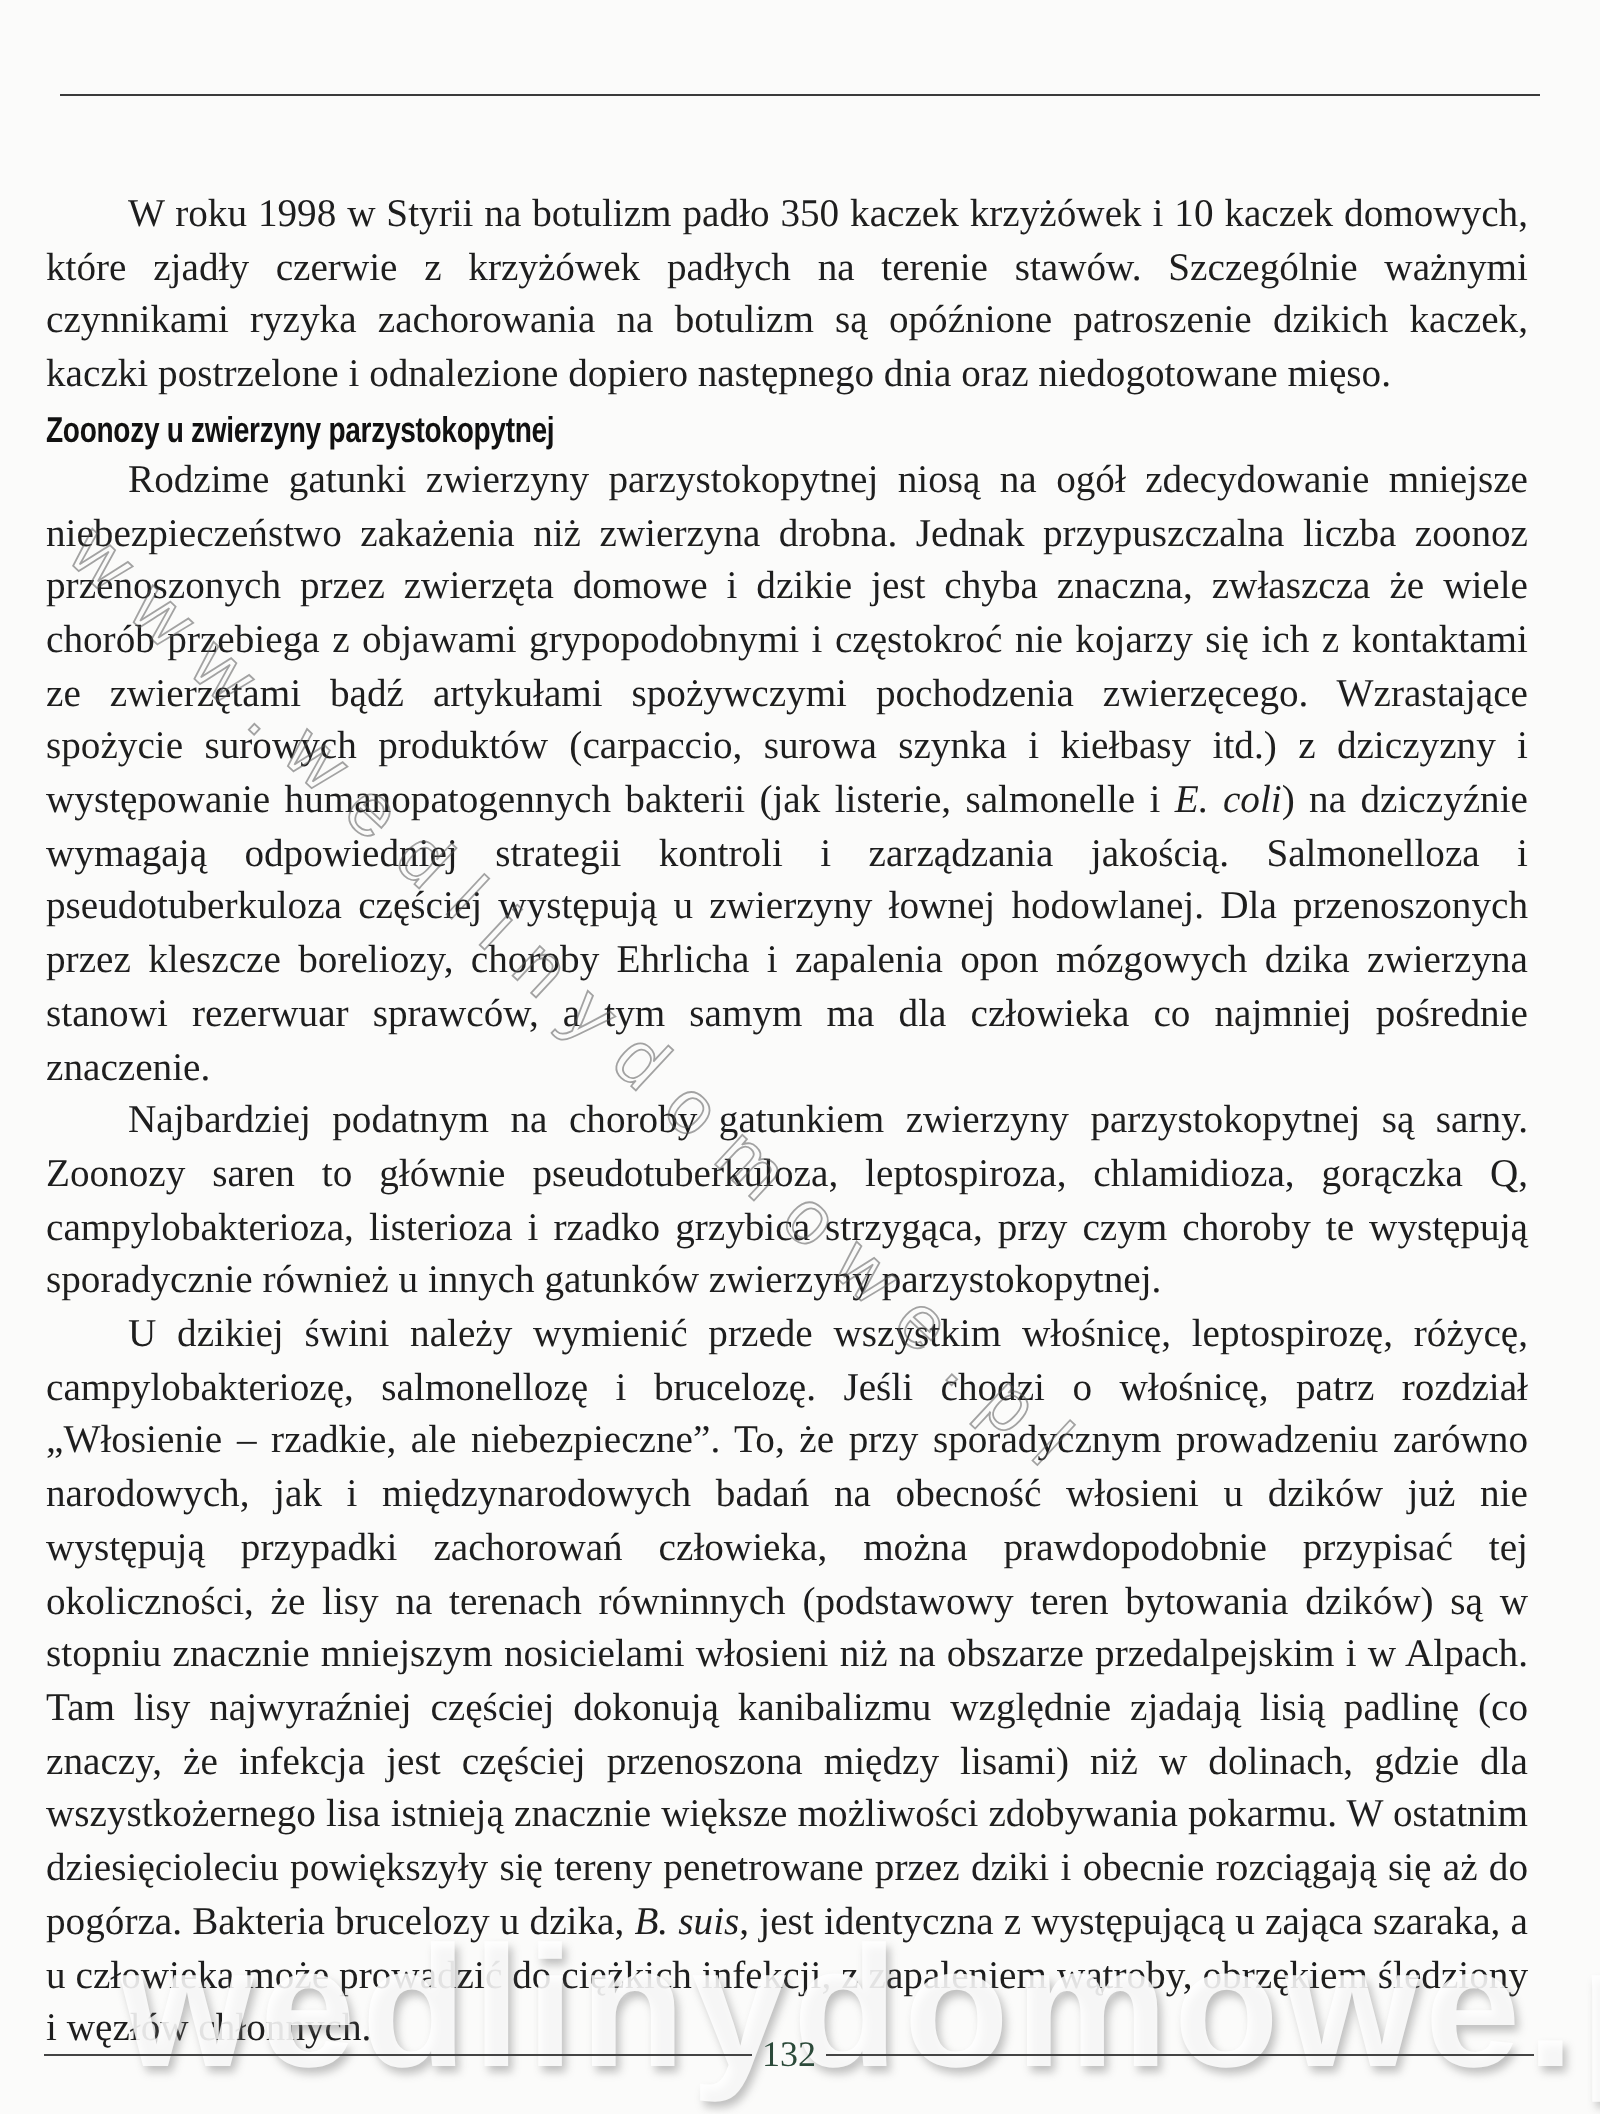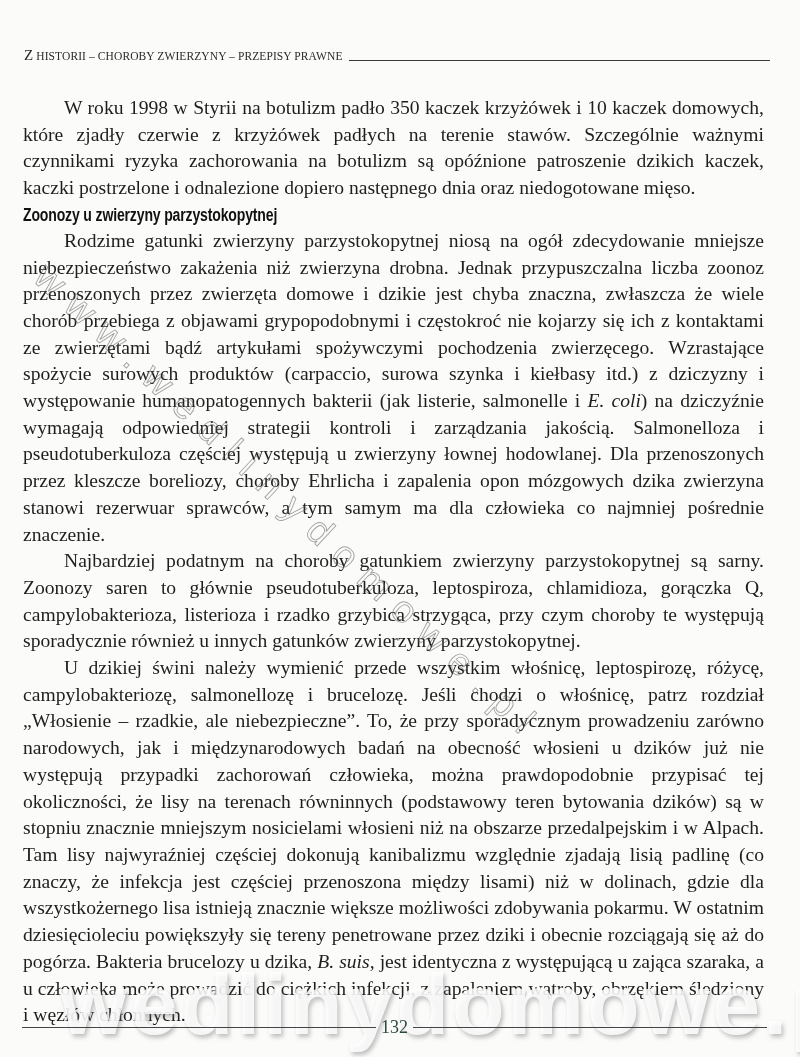--- a/index.html
+++ b/index.html
@@ -112,21 +112,20 @@
       border-bottom: 1.5px solid #444;
     }
     .footer .page-num {
       padding: 0 5px;
     }
   </style>
 </head>
 <body>
 
 <header class="running-head">
-  <span class="rh-text"><span class="initial">Z</span><span> historii – choroby zwierzyny – przepisy prawne</span></span>
   <span class="rh-rule"></span>
 </header>
 
 <main class="content">
   <p class="first">W roku 1998 w Styrii na botulizm padło 350 kaczek krzyżówek i 10 kaczek domowych, które zjadły czerwie z krzyżówek padłych na terenie stawów. Szczególnie ważnymi czynnikami ryzyka zachorowania na botulizm są opóźnione patroszenie dzikich kaczek, kaczki postrzelone i odnalezione dopiero następnego dnia oraz  niedogotowane mięso.</p>
 
   <h2>Zoonozy u zwierzyny parzystokopytnej</h2>
 
   <p><span>Rodzime gatunki zwierzyny parzystokopytnej niosą na ogół zdecydowanie mniejsze niebezpieczeństwo zakażenia niż zwierzyna drobna. Jednak przypuszczalna liczba zoonoz przenoszonych przez zwierzęta domowe i dzikie jest chyba znaczna, zwłaszcza że wiele chorób przebiega z objawami grypopodobnymi i częstokroć nie kojarzy się ich z kontaktami ze zwierzętami bądź artykułami spożywczymi pochodzenia zwierzęcego. Wzrastające spożycie surowych produktów (carpaccio, surowa szynka i kiełbasy itd.) z dziczyzny i występowanie humanopatogennych bakterii (jak listerie, salmonelle i </span><em>E. coli</em><span>) na dziczyźnie wymagają odpowiedniej strategii kontroli i zarządzania jakością. Salmonelloza i pseudotuberkuloza częściej występują u zwierzyny łownej hodowlanej. Dla przenoszonych przez kleszcze boreliozy, choroby Ehrlicha i zapalenia opon mózgowych dzika zwierzyna stanowi rezerwuar sprawców, a tym samym ma dla człowieka co najmniej pośrednie znaczenie.</span></p>
 

